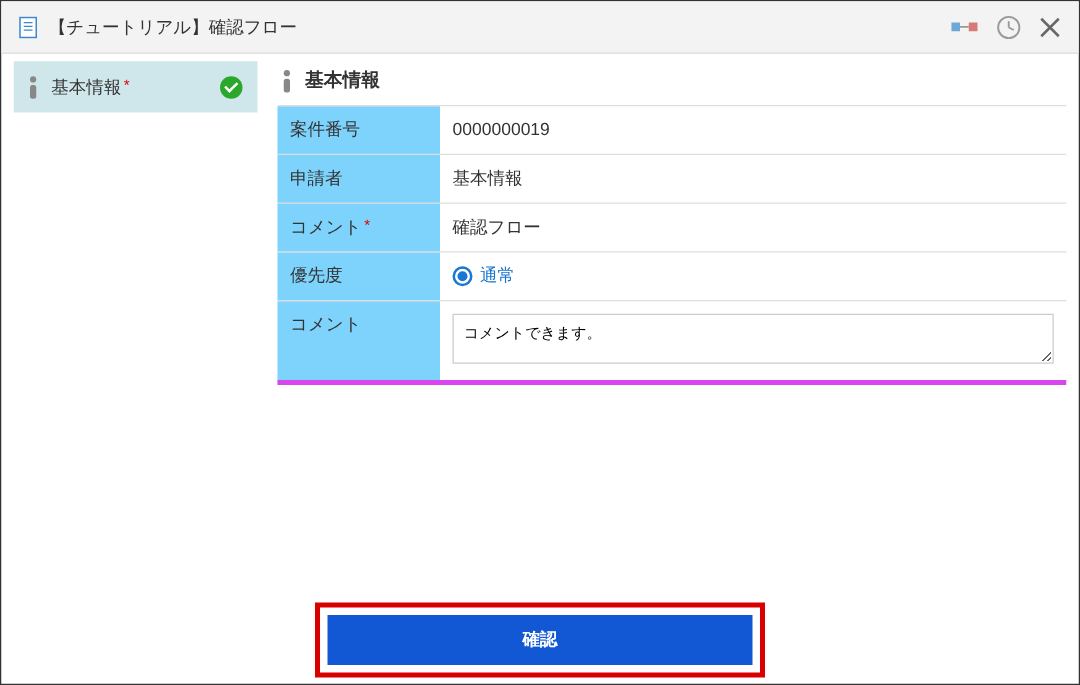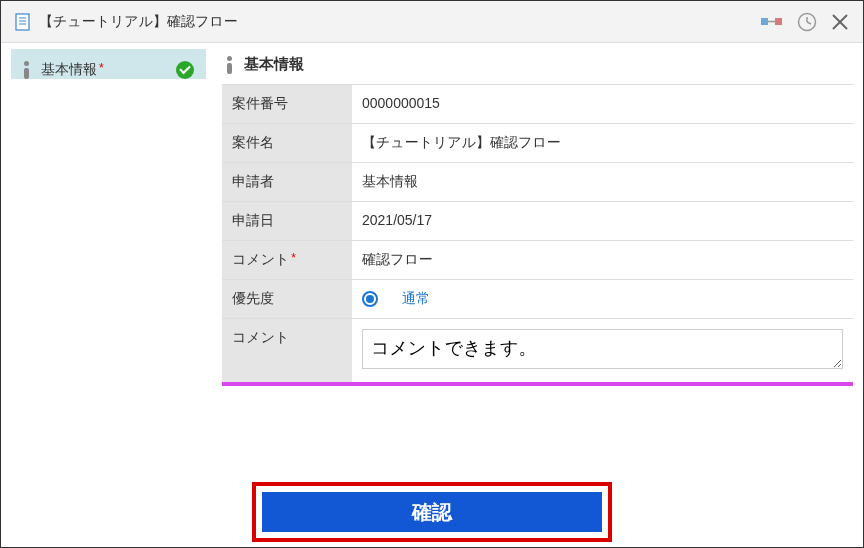--- a/index.html
+++ b/index.html
@@ -69,23 +69,23 @@
     .content {
       display: flex;
       padding: 6px 10px 0 10px;
     }
     .sidebar {
       width: 195px;
       flex-shrink: 0;
     }
     .sidebar-item {
       background: #cfe7ea;
-      height: 30px;
-      display: flex;
-      align-items: flex-end;
+      height: 41px;
+      display: flex;
+      align-items: center;
       padding: 0 12px;
       cursor: pointer;
       justify-content: space-between;
     }
     .sidebar-item-left {
       display: flex;
       align-items: center;
       gap: 12px;
     }
     .info-icon {
@@ -149,37 +149,37 @@
       width: 100%;
       border-collapse: collapse;
     }
     .form-table tr {
       border-top: 1px solid #ddd;
     }
     .form-table tr:last-child {
       border-bottom: 4px solid #d946ef;
     }
     .form-table th {
-      background: #e5e5e5;
+      background: #7dd3fc;
       text-align: left;
       font-weight: normal;
       padding: 10px 10px;
       width: 130px;
       vertical-align: top;
       font-size: 14px;
     }
     .form-table td {
       padding: 10px 10px;
       font-size: 14px;
       vertical-align: top;
     }
     .radio-row {
       display: flex;
       align-items: center;
-      gap: 24px;
+      gap: 6px;
       color: #1976d2;
       text-align: right;
     }
     .radio {
       width: 16px;
       height: 16px;
       border: 2px solid #1976d2;
       border-radius: 50%;
       display: flex;
       align-items: center;
@@ -191,42 +191,42 @@
       height: 8px;
       background: #1976d2;
       border-radius: 50%;
     }
     .comment-textarea {
       width: 100%;
       height: 40px;
       border: 1px solid #ccc;
       padding: 6px 8px;
       font-family: inherit;
-      font-size: 18px;
+      font-size: 12px;
       resize: both;
     }
     .footer {
       position: absolute;
       bottom: 5px;
       left: 0;
       right: 0;
       display: flex;
       justify-content: center;
     }
     .highlight-box {
       border: 4px solid #d90000;
       padding: 6px;
     }
     .confirm-button {
       background: #1258d4;
       color: #fff;
       border: none;
       width: 340px;
       height: 40px;
-      font-size: 20px;
+      font-size: 14px;
       font-weight: bold;
       cursor: pointer;
       font-family: inherit;
     }
   </style>
 </head>
 <body>
 
 <div class="header">
   <div class="header-left">
@@ -280,33 +280,25 @@
   <div class="main">
     <div class="section-title">
       <span class="info-icon"></span>
       <span>基本情報</span>
     </div>
 
     <table class="form-table">
       <tbody>
           <tr>
         <th>案件番号</th>
-        <td>0000000015</td>
-      </tr>
-      <tr>
-        <th>案件名</th>
-        <td>【チュートリアル】確認フロー</td>
+        <td>0000000019</td>
       </tr>
       <tr>
         <th>申請者</th>
         <td>基本情報</td>
-      </tr>
-      <tr>
-        <th>申請日</th>
-        <td>2021/05/17</td>
       </tr>
       <tr>
         <th>
           <span>コメント</span><span class="required-mark">*</span>
         </th>
         <td>確認フロー</td>
       </tr>
       <tr>
         <th>優先度</th>
         <td>

